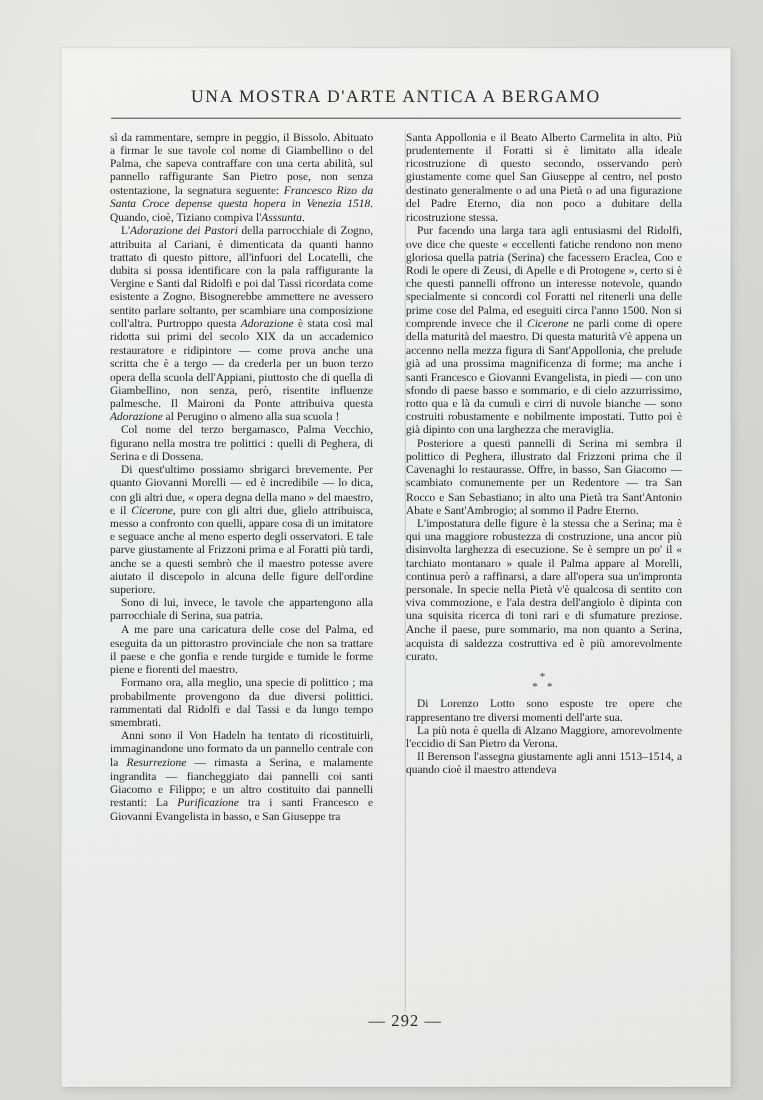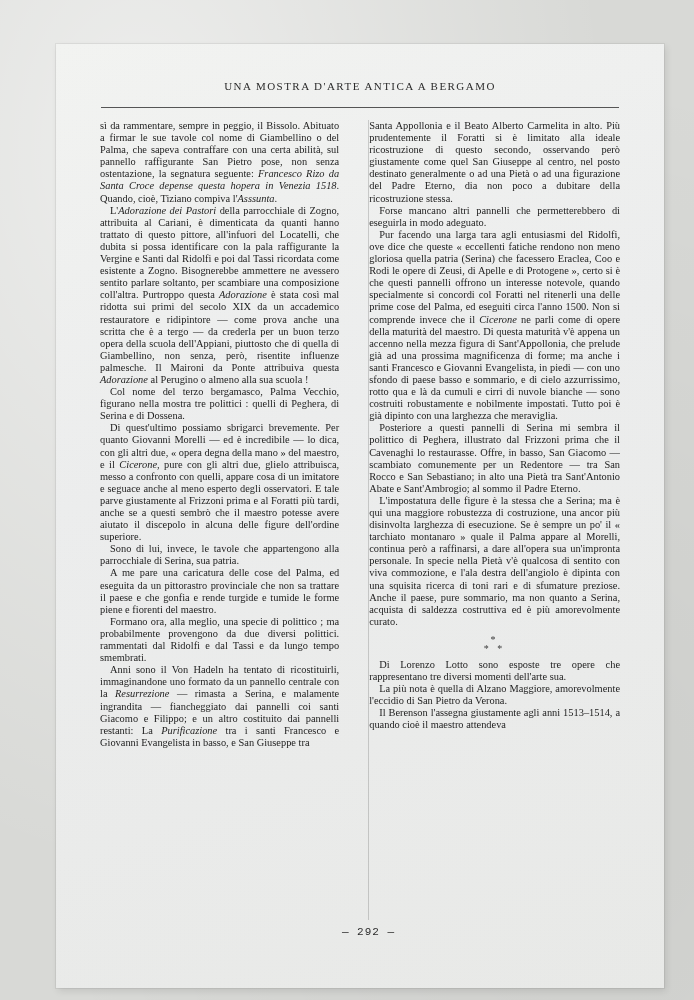--- a/index.html
+++ b/index.html
@@ -51,21 +51,21 @@
     pointer-events: none;
   }
 
   
   .running-head {
     position: absolute;
     left: 0; right: 0;
     top: 36px;
     text-align: center;
     font-family: "Liberation Serif", serif;
-    font-size: 11px;
+    font-size: 16px;
     letter-spacing: 1.45px;
     color: #2b2b2b;
     white-space: nowrap;
   }
   .head-rule {
     position: absolute;
     left: 45px;
     right: 45px;
     top: 63px;
     height: 1px;
@@ -117,22 +117,22 @@
   }
   .asterism .top { display: block; }
   .asterism .bottom { display: block; }
 
   
   .folio {
     position: absolute;
     left: 0; right: 0;
     bottom: 50px;
     text-align: center;
-    font-family: Liberation Mono, monospace;
-    font-size: 11px;
+    font-family: Liberation Serif, serif;
+    font-size: 15px;
     letter-spacing: 1px;
     color: #2b2b2b;
     padding-left: 17px;
   }
 </style>
 </head>
 <body>
 
 <div class="scan-backdrop"></div>
 
@@ -148,21 +148,20 @@
         <p>L'<i>Adorazione dei Pastori</i> della parrocchiale di Zogno, attribuita al Cariani, è dimenticata da quanti hanno trattato di questo pittore, all'infuori del Locatelli, che dubita si possa identificare con la pala raffigurante la Vergine e Santi dal Ridolfi e poi dal Tassi ricordata come esistente a Zogno. Bisognerebbe ammettere ne avessero sentito parlare soltanto, per scambiare una composizione coll'altra. Purtroppo questa <i>Adorazione</i> è stata così mal ridotta sui primi del secolo XIX da un accademico restauratore e ridipintore — come prova anche una scritta che è a tergo — da crederla per un buon terzo opera della scuola dell'Appiani, piuttosto che di quella di Giambellino, non senza, però, risentite influenze palmesche. Il Maironi da Ponte attribuiva questa <i>Adorazione</i> al Perugino o almeno alla sua scuola !</p>
         <p>Col nome del terzo bergamasco, Palma Vecchio, figurano nella mostra tre polittici : quelli di Peghera, di Serina e di Dossena.</p>
         <p>Di quest'ultimo possiamo sbrigarci brevemente. Per quanto Giovanni Morelli — ed è incredibile — lo dica, con gli altri due, « opera degna della mano » del maestro, e il <i>Cicerone</i>, pure con gli altri due, glielo attribuisca, messo a confronto con quelli, appare cosa di un imitatore e seguace anche al meno esperto degli osservatori. E tale parve giustamente al Frizzoni prima e al Foratti più tardi, anche se a questi sembrò che il maestro potesse avere aiutato il discepolo in alcuna delle figure dell'ordine superiore.</p>
         <p>Sono di lui, invece, le tavole che appartengono alla parrocchiale di Serina, sua patria.</p>
         <p>A me pare una caricatura delle cose del Palma, ed eseguita da un pittorastro provinciale che non sa trattare il paese e che gonfia e rende turgide e tumide le forme piene e fiorenti del maestro.</p>
         <p>Formano ora, alla meglio, una specie di polittico ; ma probabilmente provengono da due diversi polittici. rammentati dal Ridolfi e dal Tassi e da lungo tempo smembrati.</p>
         <p>Anni sono il Von Hadeln ha tentato di ricostituirli, immaginandone uno formato da un pannello centrale con la <i>Resurrezione</i> — rimasta a Serina, e malamente ingrandita — fiancheggiato dai pannelli coi santi Giacomo e Filippo; e un altro costituito dai pannelli restanti: La <i>Purificazione</i> tra i santi Francesco e Giovanni Evangelista in basso, e San Giuseppe tra</p>
       </div>
     <div class="col col-right">
         <p class="no-indent">Santa Appollonia e il Beato Alberto Carmelita in alto. Più prudentemente il Foratti si è limitato alla ideale ricostruzione di questo secondo, osservando però giustamente come quel San Giuseppe al centro, nel posto destinato generalmente o ad una Pietà o ad una figurazione del Padre Eterno, dia non poco a dubitare della ricostruzione stessa.</p>
-        <p>Forse mancano altri pannelli che permetterebbero di eseguirla in modo adeguato.</p>
         <p>Pur facendo una larga tara agli entusiasmi del Ridolfi, ove dice che queste « eccellenti fatiche rendono non meno gloriosa quella patria (Serina) che facessero Eraclea, Coo e Rodi le opere di Zeusi, di Apelle e di Protogene », certo si è che questi pannelli offrono un interesse notevole, quando specialmente si concordi col Foratti nel ritenerli una delle prime cose del Palma, ed eseguiti circa l'anno 1500. Non si comprende invece che il <i>Cicerone</i> ne parli come di opere della maturità del maestro. Di questa maturità v'è appena un accenno nella mezza figura di Sant'Appollonia, che prelude già ad una prossima magnificenza di forme; ma anche i santi Francesco e Giovanni Evangelista, in piedi — con uno sfondo di paese basso e sommario, e di cielo azzurrissimo, rotto qua e là da cumuli e cirri di nuvole bianche — sono costruiti robustamente e nobilmente impostati. Tutto poi è già dipinto con una larghezza che meraviglia.</p>
         <p>Posteriore a questi pannelli di Serina mi sembra il polittico di Peghera, illustrato dal Frizzoni prima che il Cavenaghi lo restaurasse. Offre, in basso, San Giacomo — scambiato comunemente per un Redentore — tra San Rocco e San Sebastiano; in alto una Pietà tra Sant'Antonio Abate e Sant'Ambrogio; al sommo il Padre Eterno.</p>
         <p>L'impostatura delle figure è la stessa che a Serina; ma è qui una maggiore robustezza di costruzione, una ancor più disinvolta larghezza di esecuzione. Se è sempre un po' il « tarchiato montanaro » quale il Palma appare al Morelli, continua però a raffinarsi, a dare all'opera sua un'impronta personale. In specie nella Pietà v'è qualcosa di sentito con viva commozione, e l'ala destra dell'angiolo è dipinta con una squisita ricerca di toni rari e di sfumature preziose. Anche il paese, pure sommario, ma non quanto a Serina, acquista di saldezza costruttiva ed è più amorevolmente curato.</p>
         <div class="asterism">
           <span class="top">*</span>
           <span class="bottom">* *</span>
         </div>
         <p>Di Lorenzo Lotto sono esposte tre opere che rappresentano tre diversi momenti dell'arte sua.</p>
         <p>La più nota è quella di Alzano Maggiore, amorevolmente l'eccidio di San Pietro da Verona.</p>
         <p>Il Berenson l'assegna giustamente agli anni 1513–1514, a quando cioè il maestro attendeva</p>

